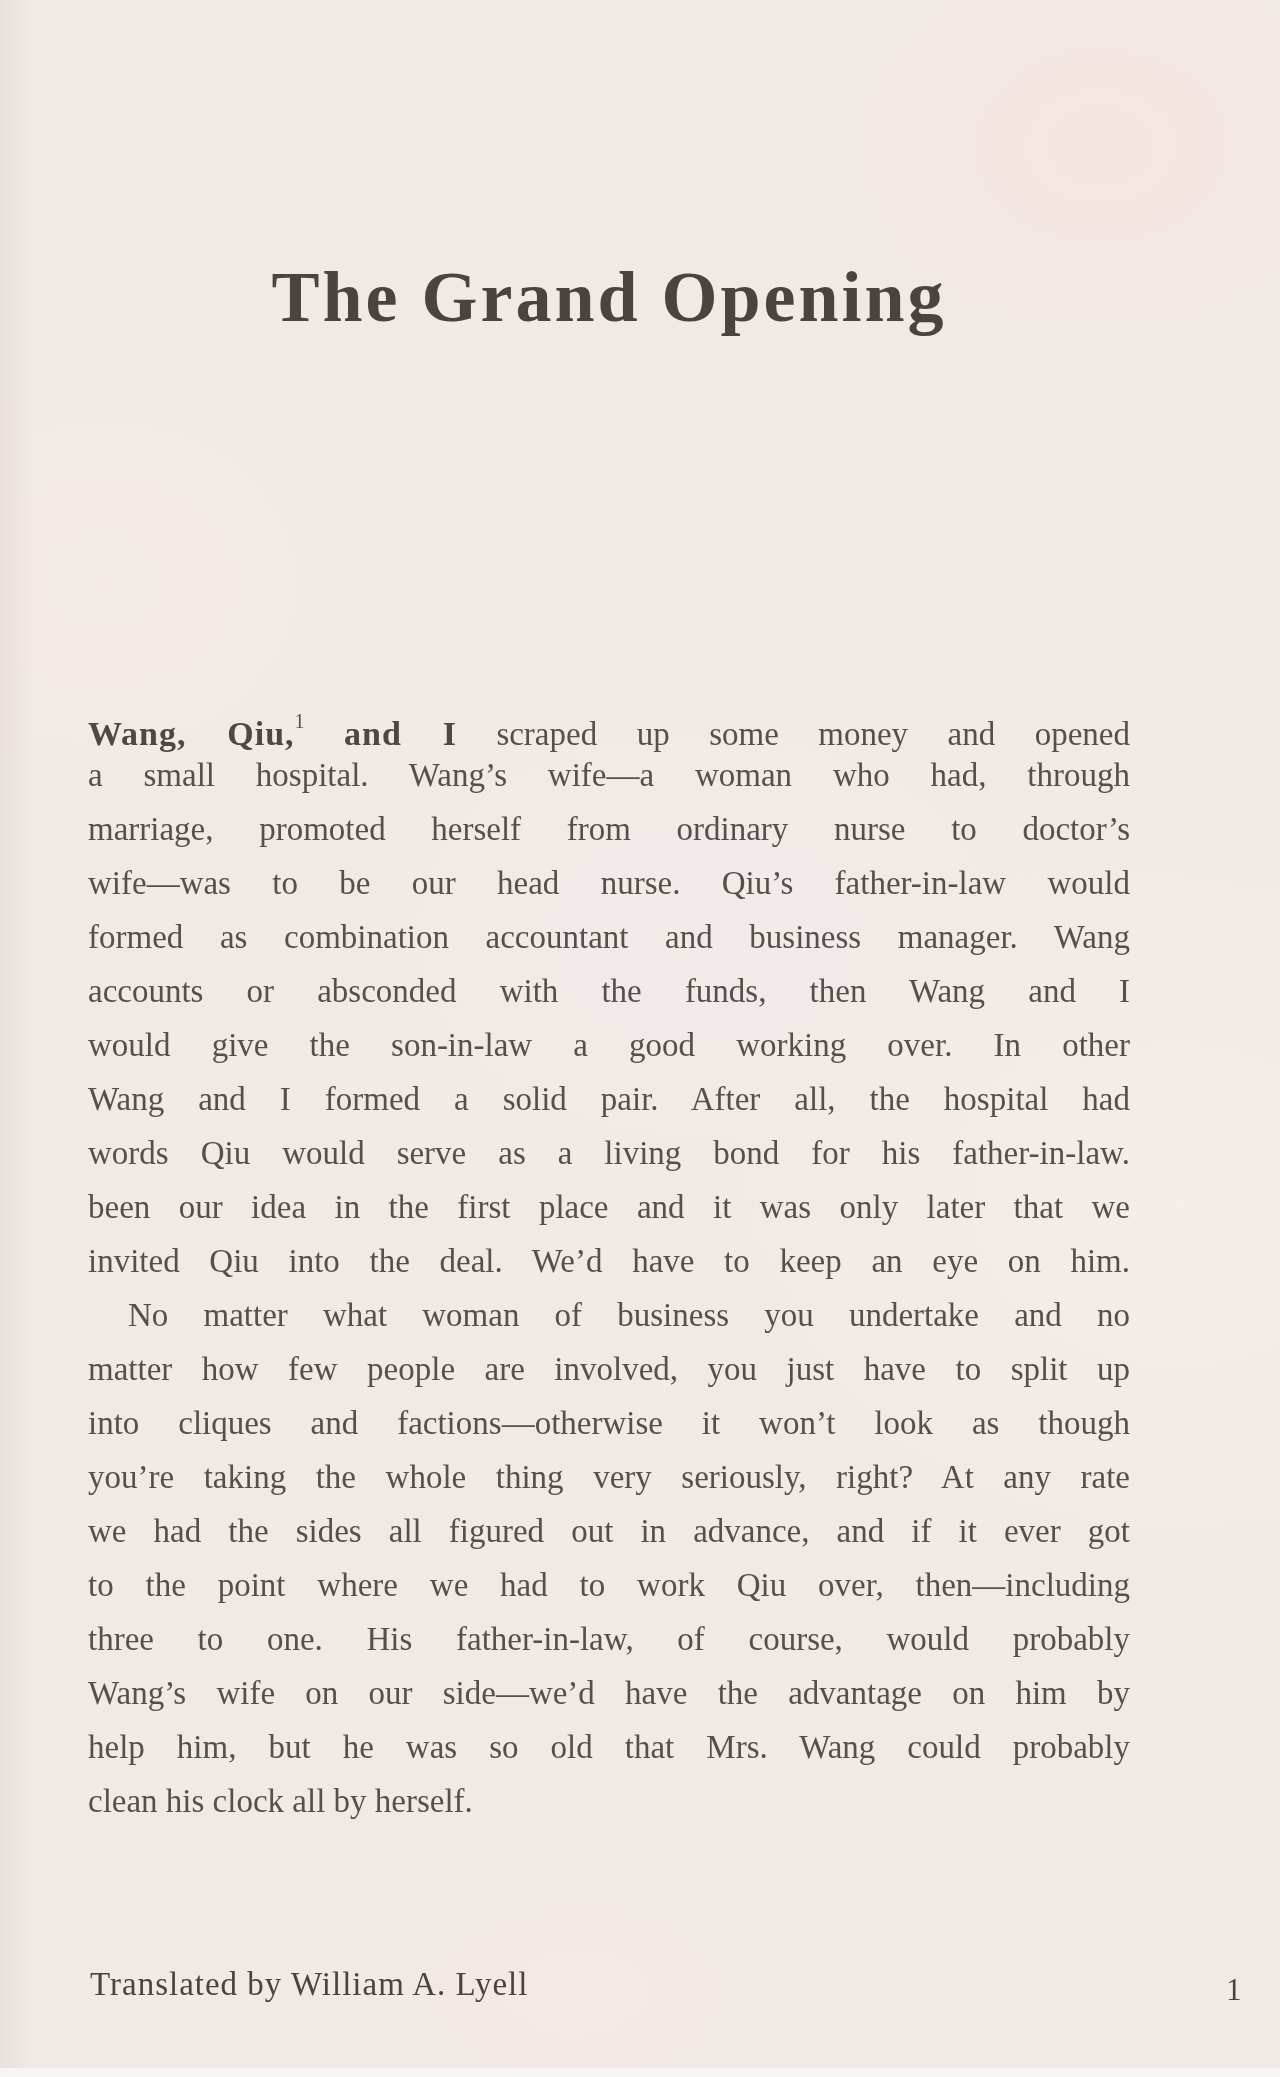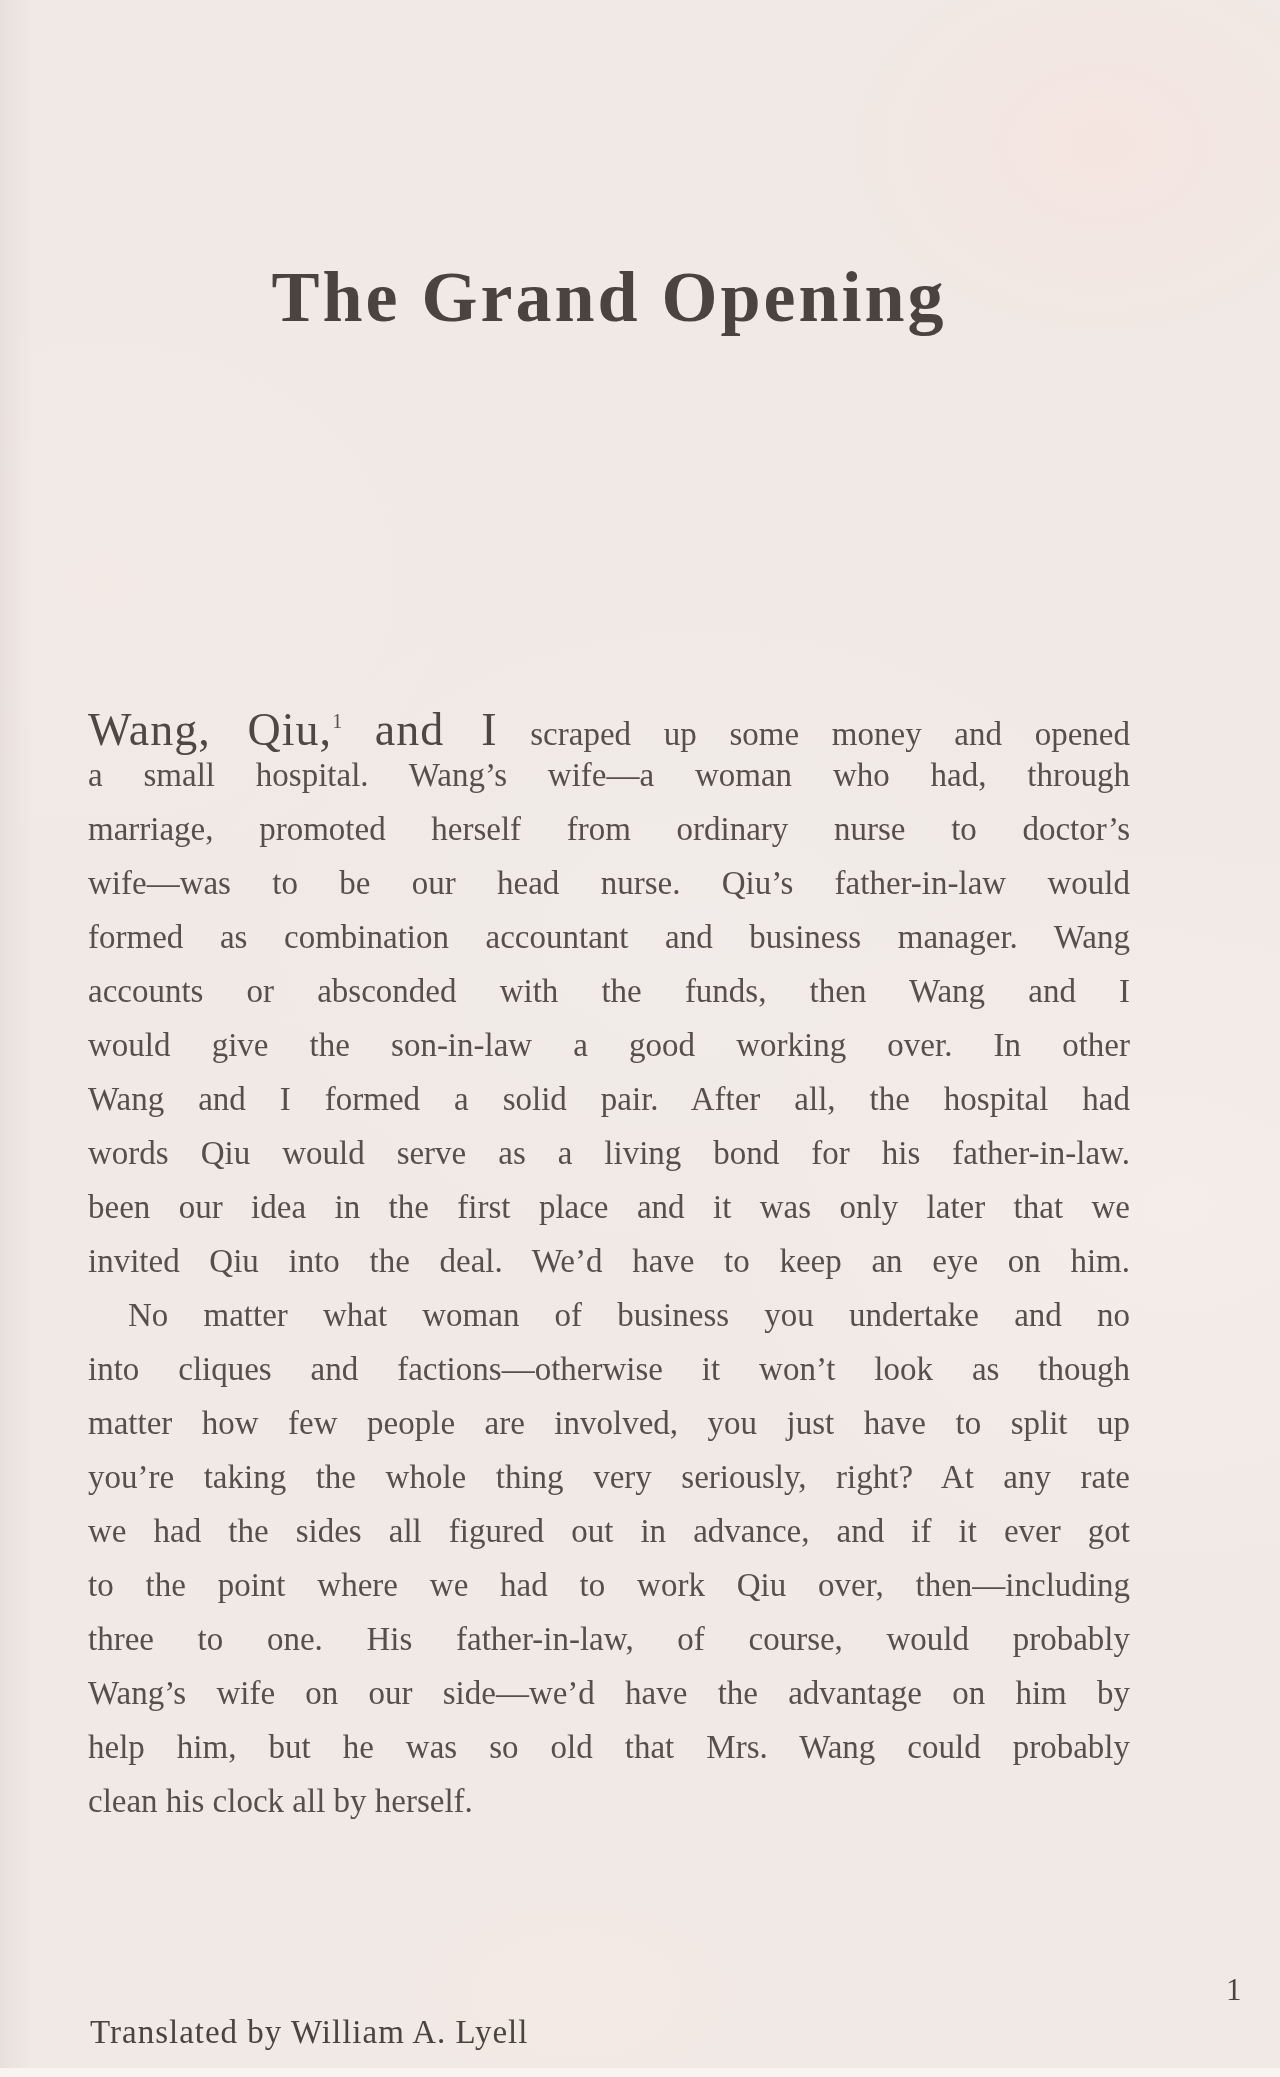--- a/index.html
+++ b/index.html
@@ -46,36 +46,36 @@
     overflow:visible;
     white-space:normal;
   }
   .line.lastline{
     text-align-last:left;
   }
   .line.indent{
     padding-left:40px;
   }
   .display-open{
-    font-size:46px;
+    font-size:34px;
     color:#4f4842;
     letter-spacing:1px;
+    font-weight:bold;
   }
   .sup{
     font-size:20px;
     vertical-align:17px;
   }
   .translator-credit{
     position:absolute;
     left:90px; top:1966px;
     font-size:33px;
     letter-spacing:1px;
     color:#4b443e;
     white-space:nowrap;
-    margin-top:48px;
   }
   .page-number{
     position:absolute;
     left:1226px; top:1972px;
     font-size:31px;
     color:#4b443e;
   }
   .watermark{
     position:absolute;
     left:812px; top:2000px;
@@ -103,22 +103,22 @@
     <div class="line">wife—was to be our head nurse. Qiu’s father-in-law would</div>
     <div class="line">formed as combination accountant and business manager. Wang</div>
     <div class="line">accounts or absconded with the funds, then Wang and I</div>
     <div class="line">would give the son-in-law a good working over. In other</div>
     <div class="line">Wang and I formed a solid pair. After all, the hospital had</div>
     <div class="line">words Qiu would serve as a living bond for his father-in-law.</div>
     <div class="line">been our idea in the first place and it was only later that we</div>
     <div class="line">invited Qiu into the deal. We’d have to keep an eye on him.</div>
 
     <div class="line indent">No matter what woman of business you undertake and no</div>
+    <div class="line">matter how few people are involved, you just have to split up</div>
     <div class="line">into cliques and factions—otherwise it won’t look as though</div>
-    <div class="line">matter how few people are involved, you just have to split up</div>
     <div class="line">you’re taking the whole thing very seriously, right? At any rate</div>
     <div class="line">we had the sides all figured out in advance, and if it ever got</div>
     <div class="line">to the point where we had to work Qiu over, then—including</div>
     <div class="line">three to one. His father-in-law, of course, would probably</div>
     <div class="line">Wang’s wife on our side—we’d have the advantage on him by</div>
     <div class="line">help him, but he was so old that Mrs. Wang could probably</div>
     <div class="line lastline">clean his clock all by herself.</div>
 
   </div>
 

